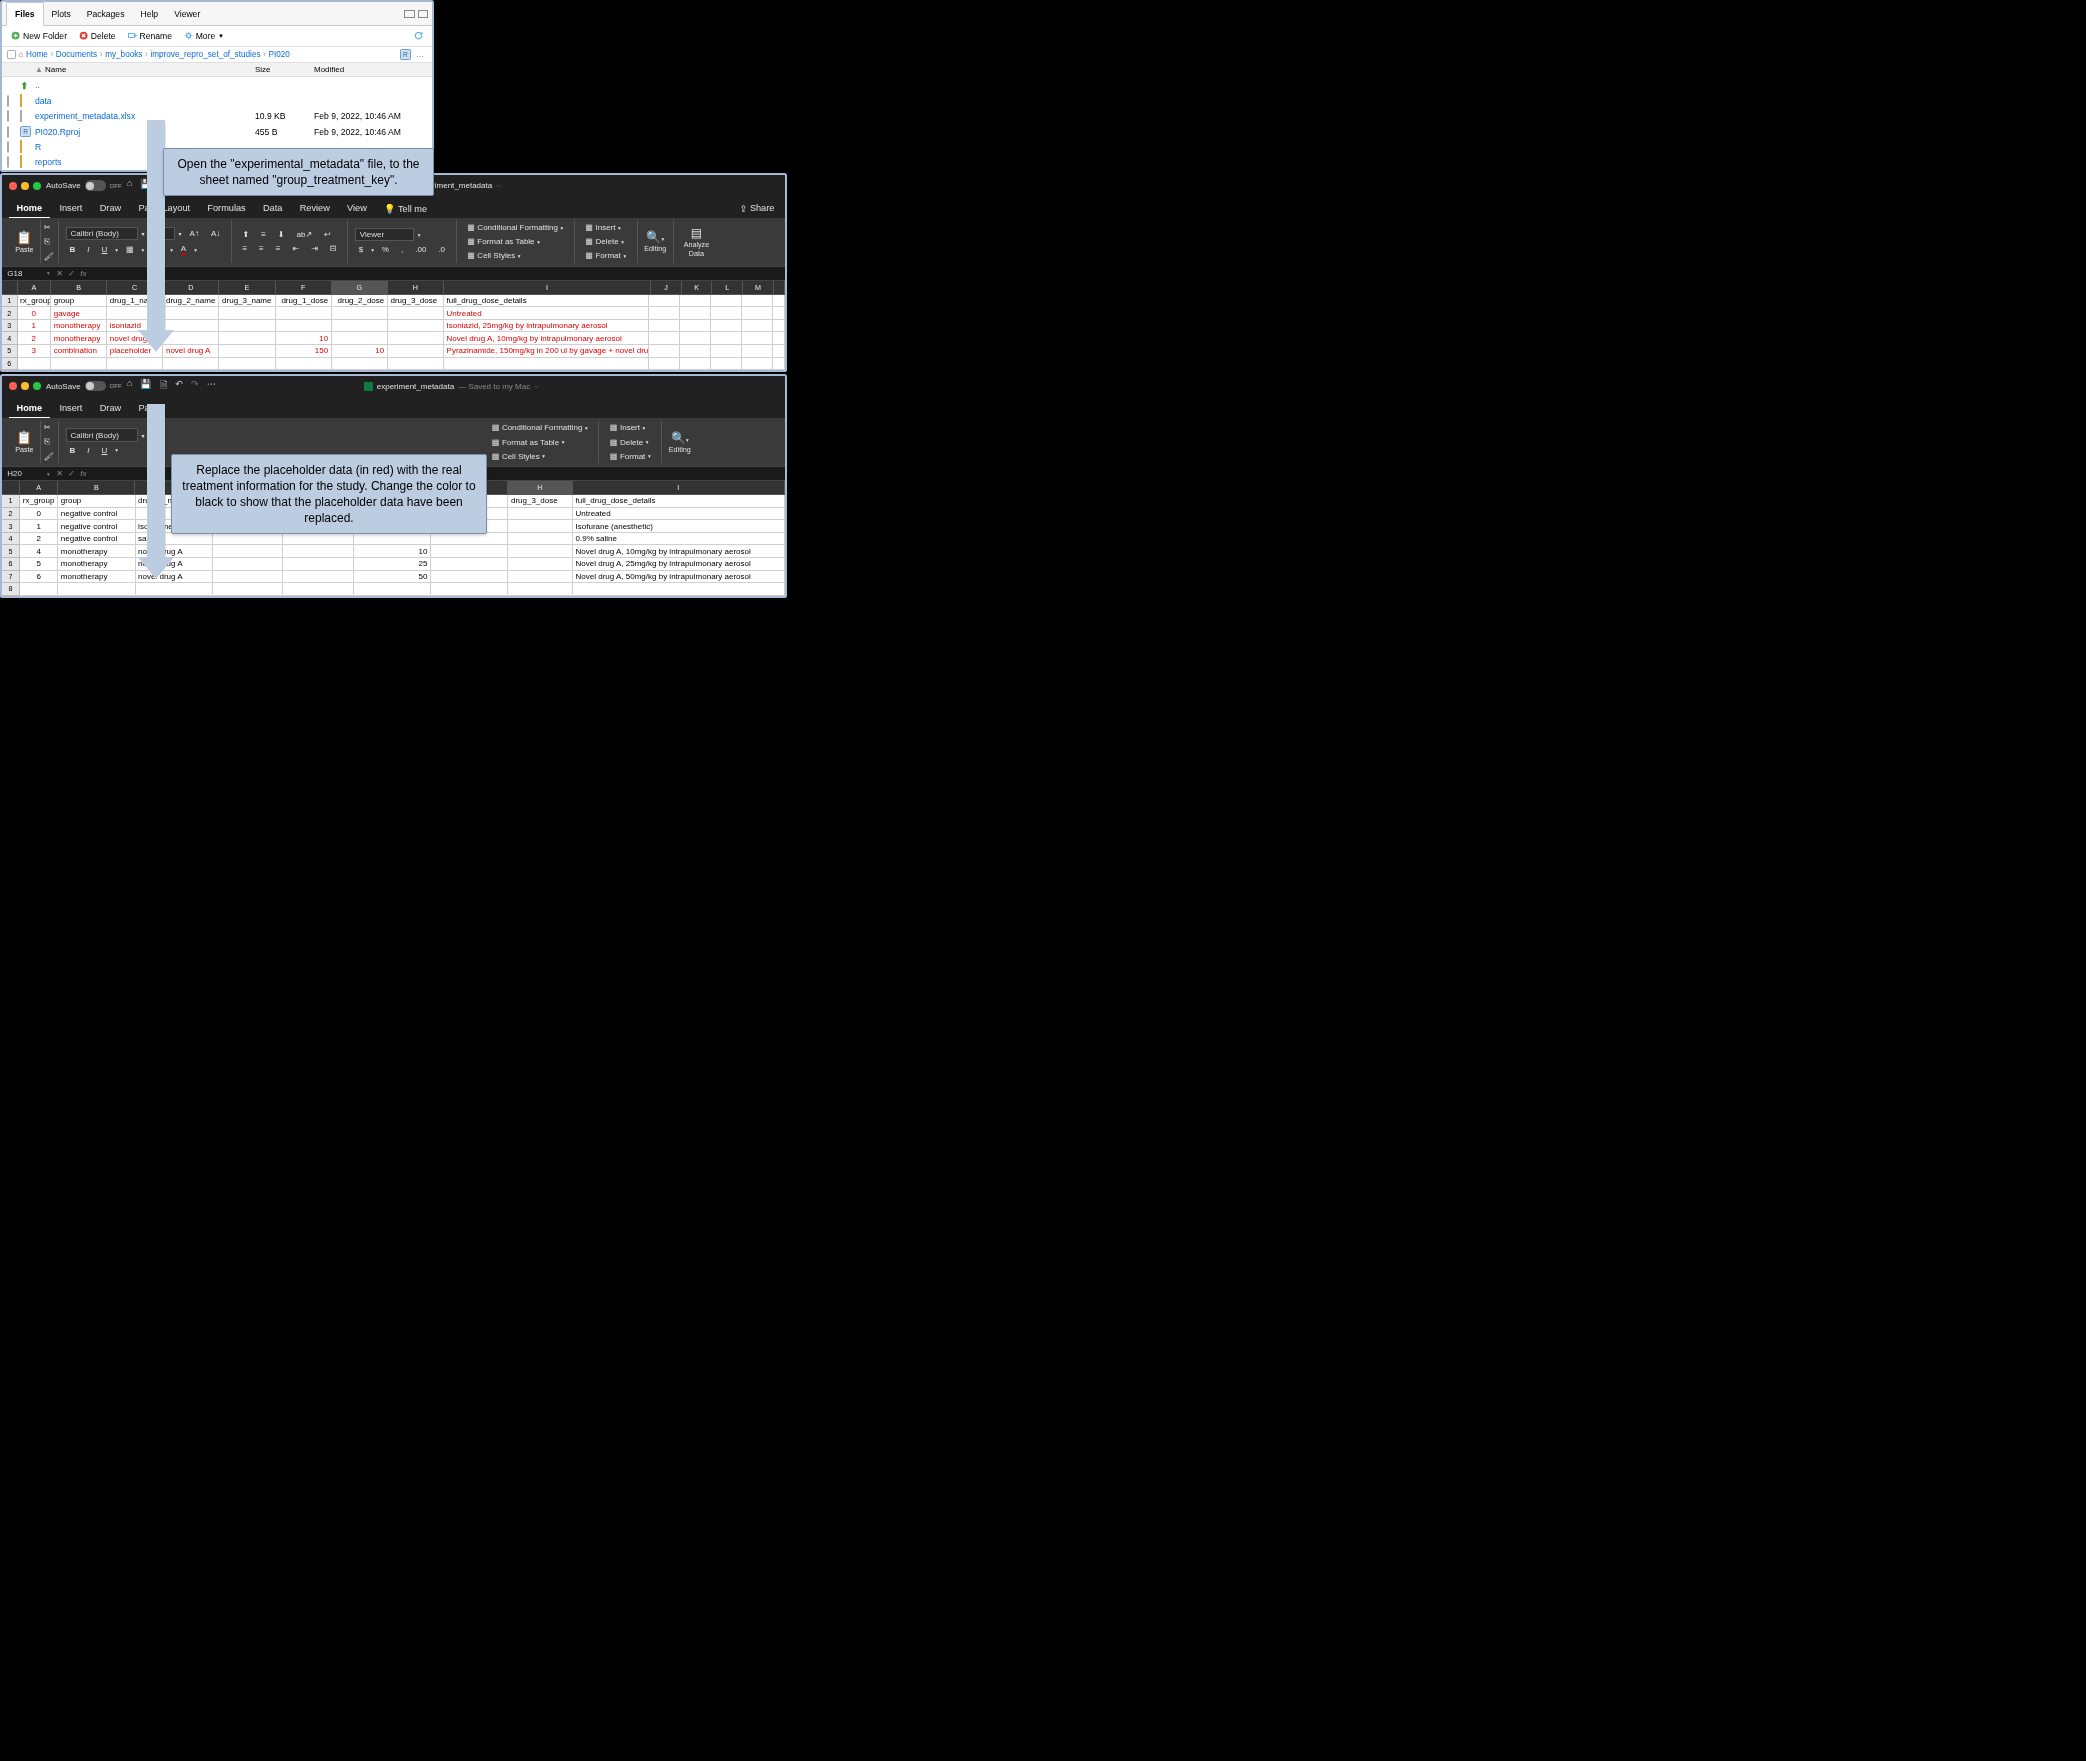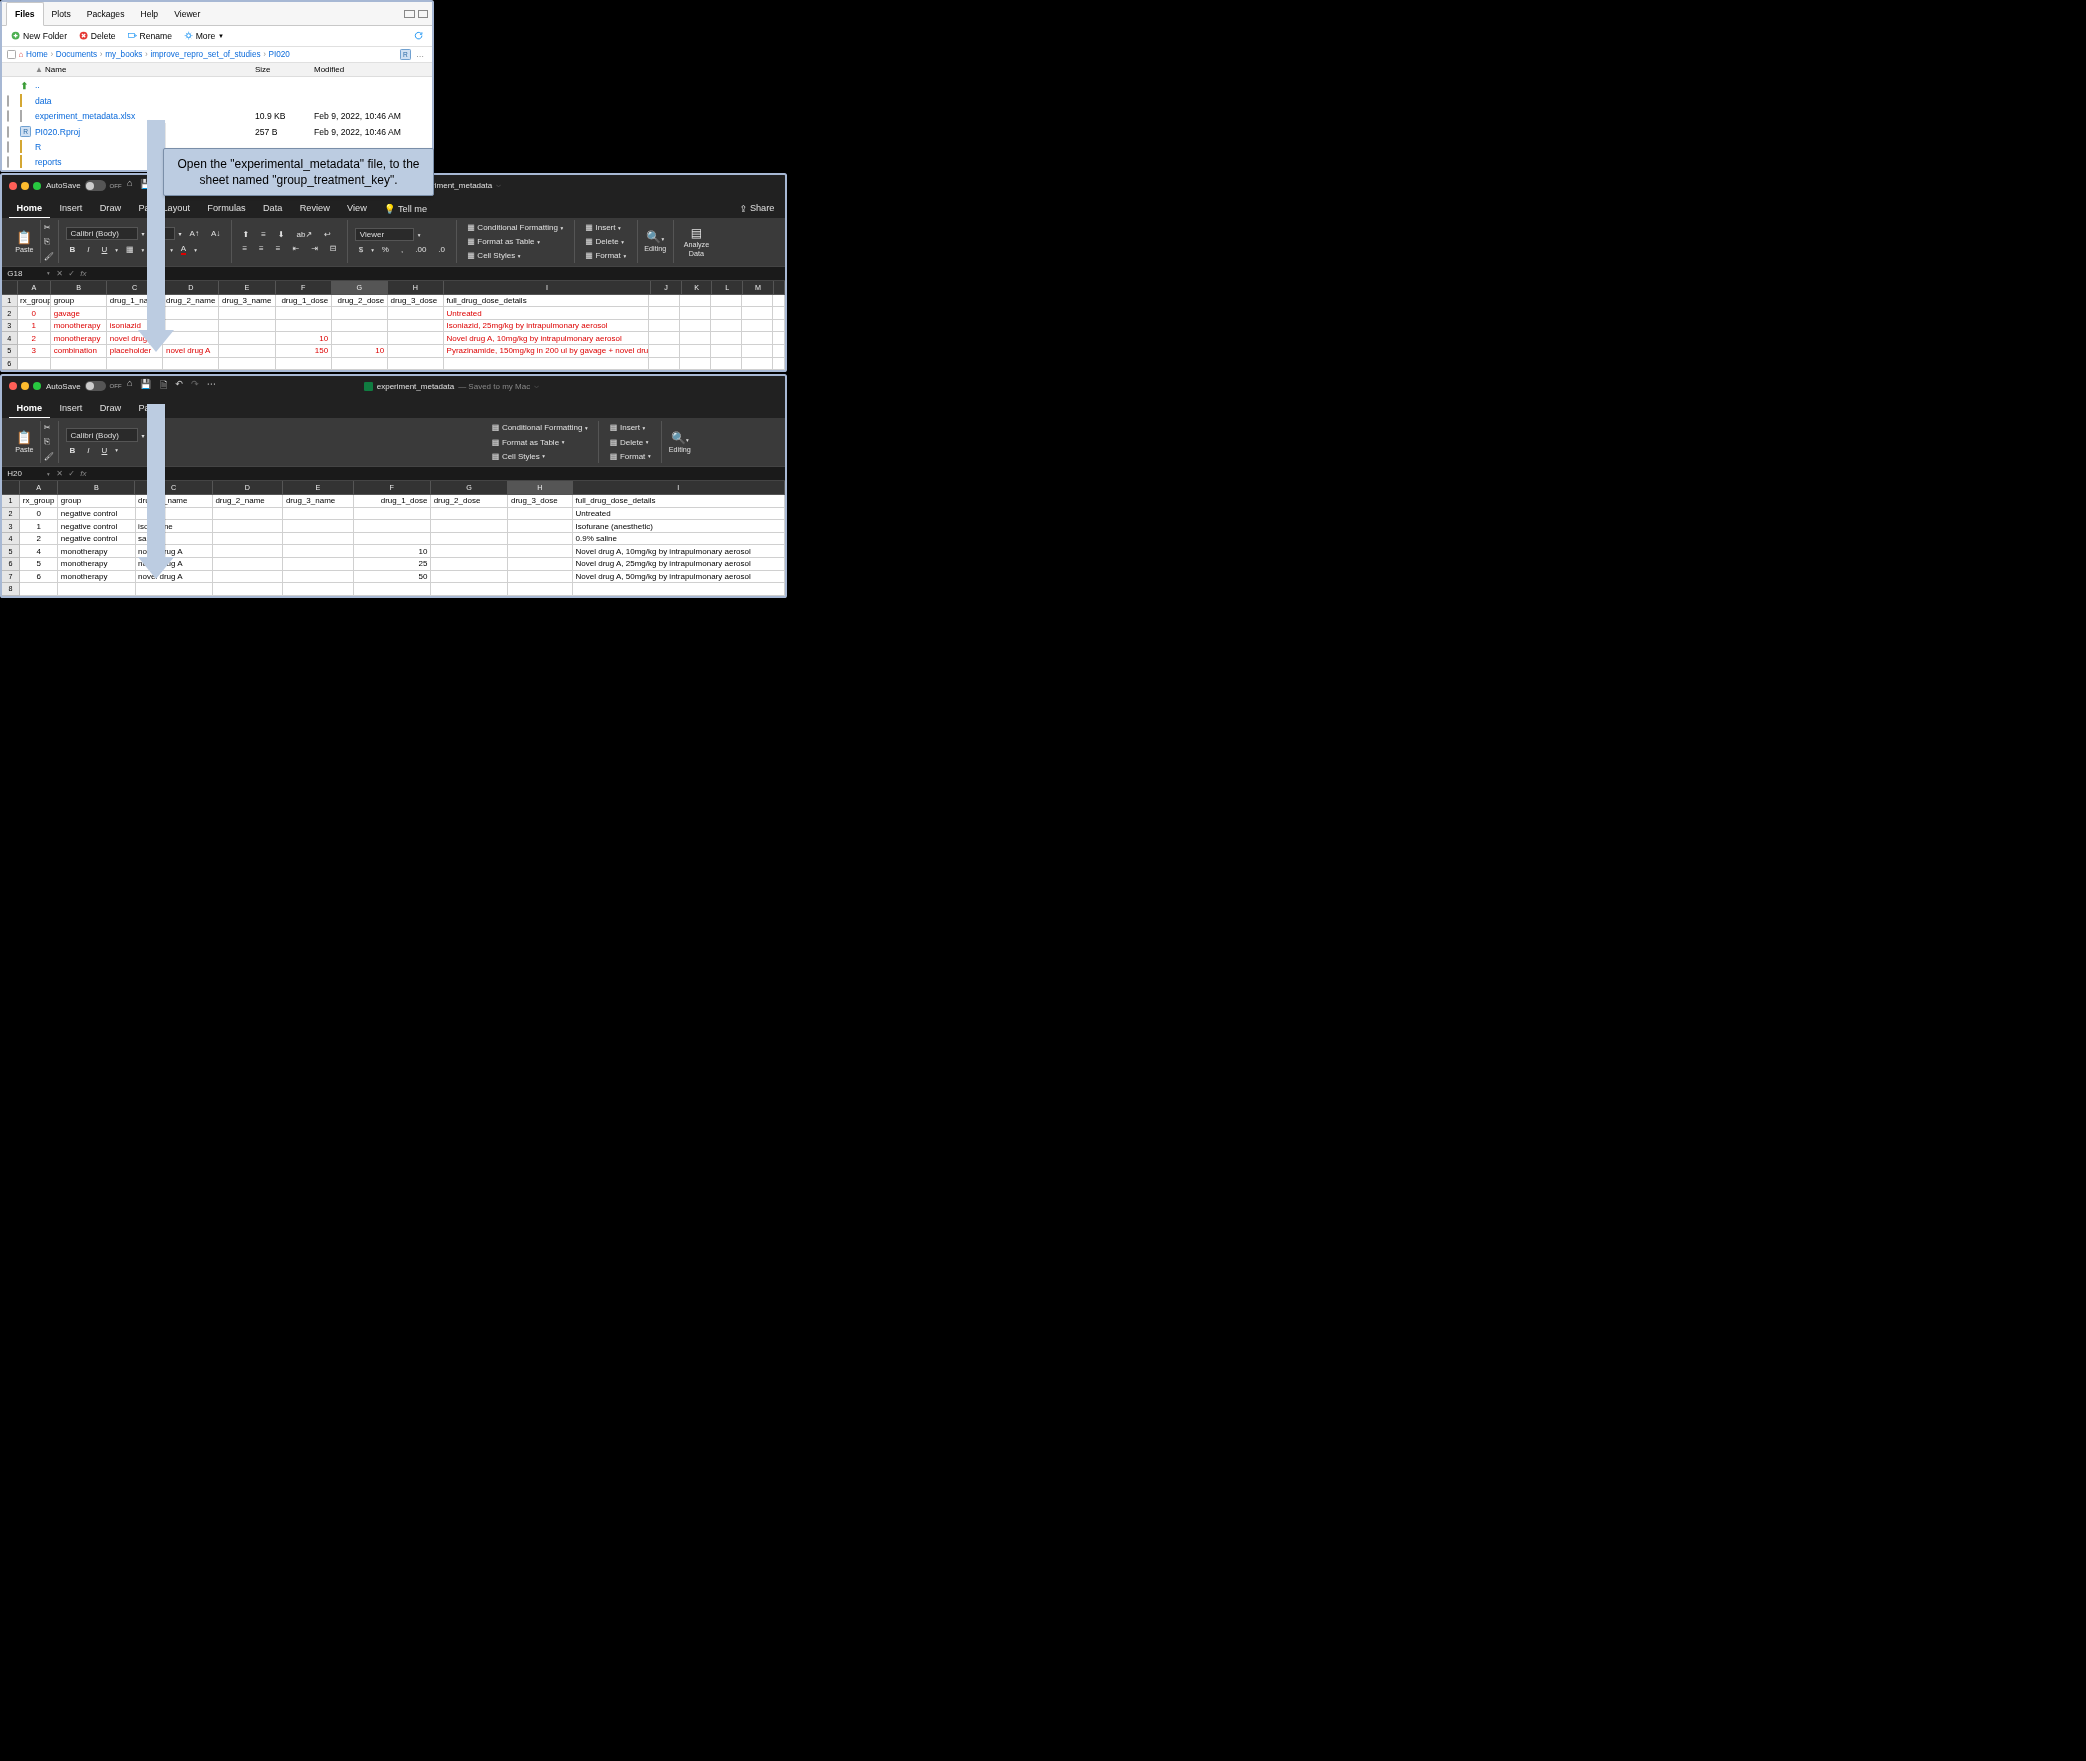--- a/index.html
+++ b/index.html
@@ -189,21 +189,21 @@
           <div class="rs-col-name"><span class="name">experiment_metadata.xlsx</span></div>
           <div class="rs-col-size">10.9 KB</div>
           <div class="rs-col-date">Feb 9, 2022, 10:46 AM</div>
         </div>
         <div class="rs-row">
           <div class="rs-col-check"><span class="rs-checkbox"></span></div>
           <div class="rs-col-icon">
             <span class="rproj-ico">R</span>
           </div>
           <div class="rs-col-name"><span class="name">PI020.Rproj</span></div>
-          <div class="rs-col-size">257 B</div>
+          <div class="rs-col-size">455 B</div>
           <div class="rs-col-date">Feb 9, 2022, 10:46 AM</div>
         </div>
         <div class="rs-row">
           <div class="rs-col-check"><span class="rs-checkbox"></span></div>
           <div class="rs-col-icon"><span class="folder-ico"></span></div>
           <div class="rs-col-name"><span class="name">R</span></div>
           <div class="rs-col-size"></div>
           <div class="rs-col-date"></div>
         </div>
         <div class="rs-row">
@@ -507,20 +507,21 @@
           <div class="g-cell" style="width: 36px;"></div>
           <div class="g-cell" style="width: 36px;"></div>
           <div class="g-cell" style="width: 13px;"></div>
         </div>
       </div>
 </div>
 
 <div class="arrow-shaft" style="left:147px; top:404px; height:154px;"></div>
 <div class="arrow-head" style="left:138px; top:557px;"></div>
 
+<div class="callout" style="left:171px; top:454px; width:316px;">Replace the placeholder data (in red) with the real treatment information for the study. Change the color to black to show that the placeholder data have been replaced.</div>
 
 <div class="excel excel2">
   <div class="ex-titlebar">
     <div class="mac-dots">
       <div class="mac-dot" style="background:#ff5f57"></div>
       <div class="mac-dot" style="background:#febc2e"></div>
       <div class="mac-dot" style="background:#28c840"></div>
     </div>
     <div class="autosave">
       <span>AutoSave</span>

